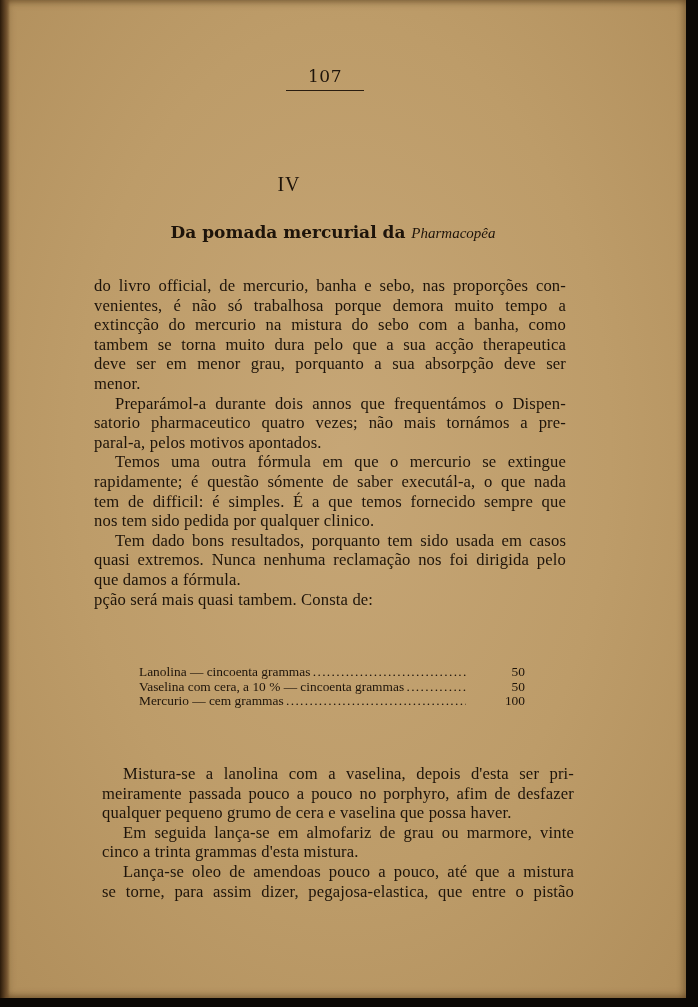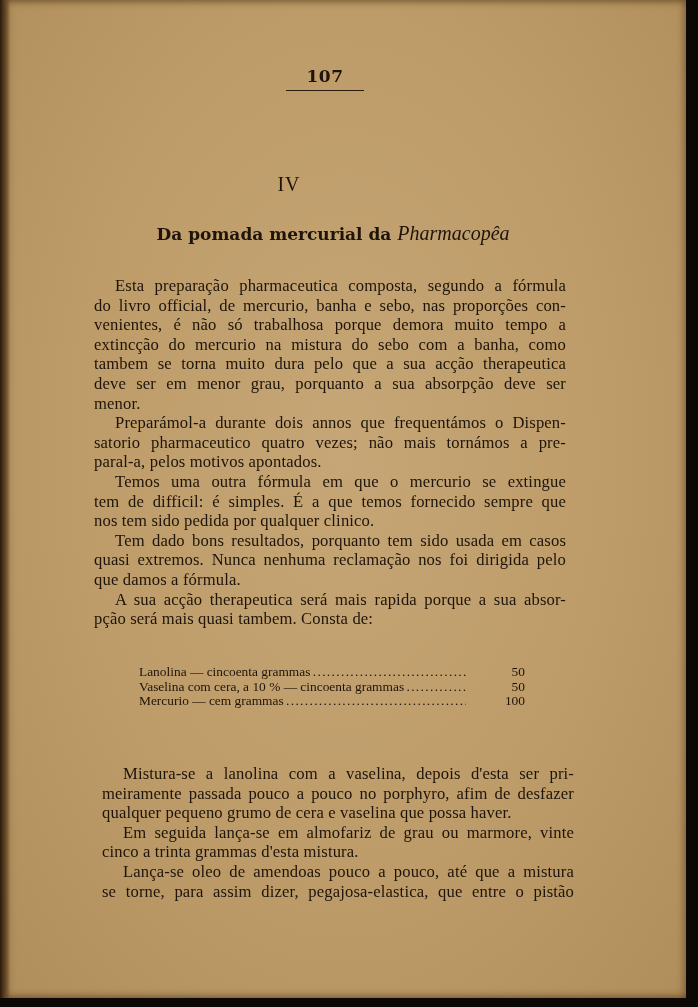--- a/index.html
+++ b/index.html
@@ -21,39 +21,39 @@
   .right-edge {
     position: absolute; right: 0; top: 0; width: 12px; height: 1007px;
     background: #0b0805;
   }
   .bottom-edge {
     position: absolute; left: 0; bottom: 0; width: 698px; height: 9px;
     background: #0b0805;
   }
   .page-number {
     position: absolute; left: 286px; top: 66px; width: 78px;
-    text-align: center; font-size: 17px; font-weight: bold;
+    text-align: center; font-size: 17px; font-weight: normal;
     font-family: "DejaVu Serif", serif;
     color: #1e140a; letter-spacing: 0.5px;
   }
   .page-rule {
     position: absolute; left: 286px; top: 90px; width: 78px; height: 1px;
     background: #2a1d10;
   }
   .chapter-num {
     position: absolute; left: 0; width: 578px; top: 173px;
     text-align: center; font-family: "Liberation Serif", serif;
     font-size: 20px; color: #1e140a; letter-spacing: 1px;
   }
   .section-title {
     position: absolute; left: 0; width: 666px; top: 222px;
     text-align: center; font-family: "DejaVu Serif", serif;
     font-size: 17px; font-weight: bold; color: #1e140a;
   }
-  .section-title i { font-weight: normal; font-style: italic; font-family: "Liberation Serif", serif; font-size: 20px; margin-top: 36px; }
+  .section-title i { font-weight: normal; font-style: italic; font-family: "Liberation Serif", serif; font-size: 15px; margin-top: 36px; }
   .body-block {
     position: absolute; left: 94px; width: 472px;
     font-family: "Liberation Serif", serif;
     font-size: 16.6px; line-height: 19.6px; color: #1e140a;
     text-align: justify; letter-spacing: 0.15px;
   }
   .line { display: block; text-align: justify; text-align-last: justify; white-space: nowrap; height: 19.6px; }
   .line.last { text-align-last: left; }
   .line.indent { padding-left: 21px; }
   .recipe {
@@ -75,45 +75,44 @@
 <div class="page">
   <div class="page-number">107</div>
   <div class="page-rule"></div>
   <div class="chapter-num">IV</div>
   <div class="section-title">
     <span>Da pomada mercurial da </span><i>Pharmacopêa</i>
   </div>
 
   <div class="body-block" id="top-block" style="top:276px;">
       <div>
-        <span class="line indent">Esta preparação pharmaceutica composta, segundo a fórmula</span>
         <span class="line">do livro official, de mercurio, banha e sebo, nas proporções con-</span>
         <span class="line">venientes, é não só trabalhosa porque demora muito tempo a</span>
         <span class="line">extincção do mercurio na mistura do sebo com a banha, como</span>
         <span class="line">tambem se torna muito dura pelo que a sua acção therapeutica</span>
         <span class="line">deve ser em menor grau, porquanto a sua absorpção deve ser</span>
         <span class="line last">menor.</span>
       </div>
       <div>
         <span class="line indent">Preparámol-a durante dois annos que frequentámos o Dispen-</span>
         <span class="line">satorio pharmaceutico quatro vezes; não mais tornámos a pre-</span>
         <span class="line last">paral-a, pelos motivos apontados.</span>
       </div>
       <div>
         <span class="line indent">Temos uma outra fórmula em que o mercurio se extingue</span>
+        <span class="line">rapidamente; é questão sómente de saber executál-a, o que nada</span>
         <span class="line">tem de difficil: é simples. É a que temos fornecido sempre que</span>
         <span class="line last">nos tem sido pedida por qualquer clinico.</span>
       </div>
       <div>
         <span class="line indent">Tem dado bons resultados, porquanto tem sido usada em casos</span>
         <span class="line">quasi extremos. Nunca nenhuma reclamação nos foi dirigida pelo</span>
         <span class="line last">que damos a fórmula.</span>
       </div>
       <div>
-        <span class="line indent">A sua acção therapeutica será mais rapida porque a sua absor-</span>
         <span class="line last">pção será mais quasi tambem. Consta de:</span>
       </div>
     </div>
 
   <div class="recipe" id="recipe">
       <div class="recipe-row">
         <span class="recipe-desc">Lanolina — cincoenta grammas</span>
         <span class="recipe-qty">50</span>
       </div>
       <div class="recipe-row">

